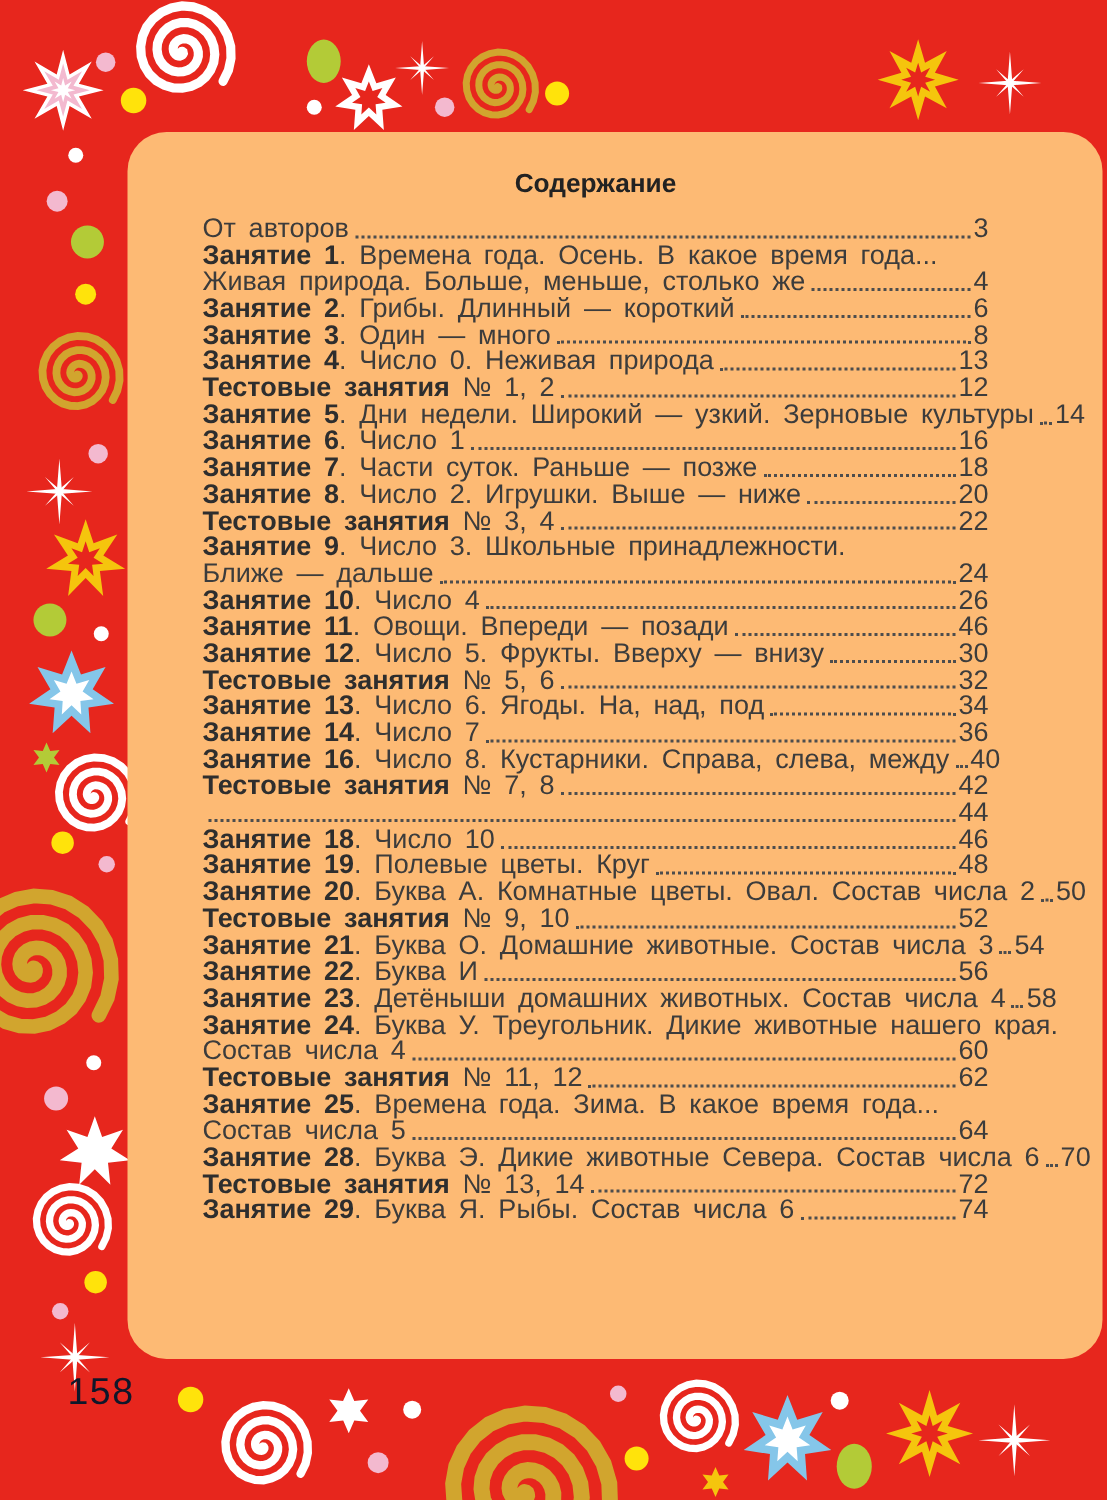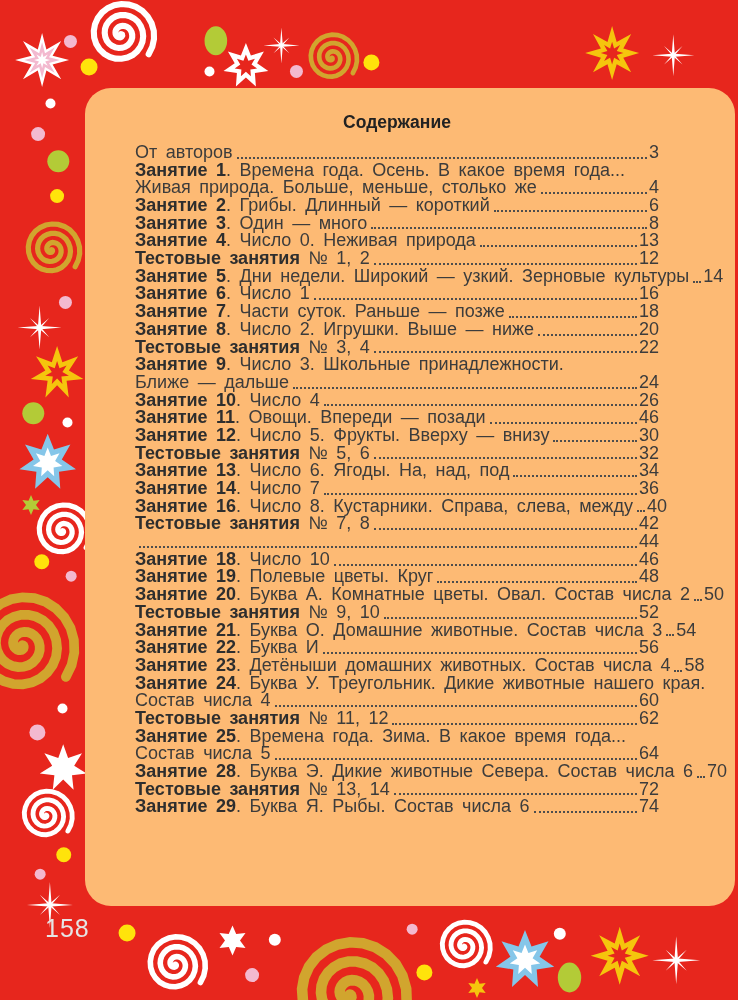--- a/index.html
+++ b/index.html
@@ -27,21 +27,21 @@
   }
   .row b{font-weight:bold;color:#2e2e2e}
   .dots{
     flex:1;min-width:8px;
     border-bottom:2px dotted #4d4d4d;
     margin:0 2px 3px 4px;
   }
   .pg{text-align:right}
   #folio{
     position:absolute;left:45px;top:914px;z-index:2;
-    color:#e5e5e5;font-size:25px;letter-spacing:1px;
+    color:#0f172a;font-size:25px;letter-spacing:1px;
   }
 </style>
 </head>
 <body>
 
 <div id="page">
   <div id="decor-layer">
       <svg viewBox="-35.1 -35.1 70.2 70.2" width="70.2" height="70.2" class="deco" style="left: 6.9px; top: 24.9px;">
         <path d="M0.0,-27.0L4.3,-10.5L19.1,-19.1L10.5,-4.3L27.0,0.0L10.5,4.3L19.1,19.1L4.3,10.5L0.0,27.0L-4.3,10.5L-19.1,19.1L-10.5,4.3L-27.0,0.0L-10.5,-4.3L-19.1,-19.1L-4.3,-10.5Z" fill="#ffffff" fill-rule="evenodd"></path>
         <path d="M0.0,-17.8L2.9,-6.9L12.6,-12.6L6.9,-2.9L17.8,0.0L6.9,2.9L12.6,12.6L2.9,6.9L0.0,17.8L-2.9,6.9L-12.6,12.6L-6.9,2.9L-17.8,0.0L-6.9,-2.9L-12.6,-12.6L-2.9,-6.9Z" fill="#f3b9cf" fill-rule="evenodd"></path>

